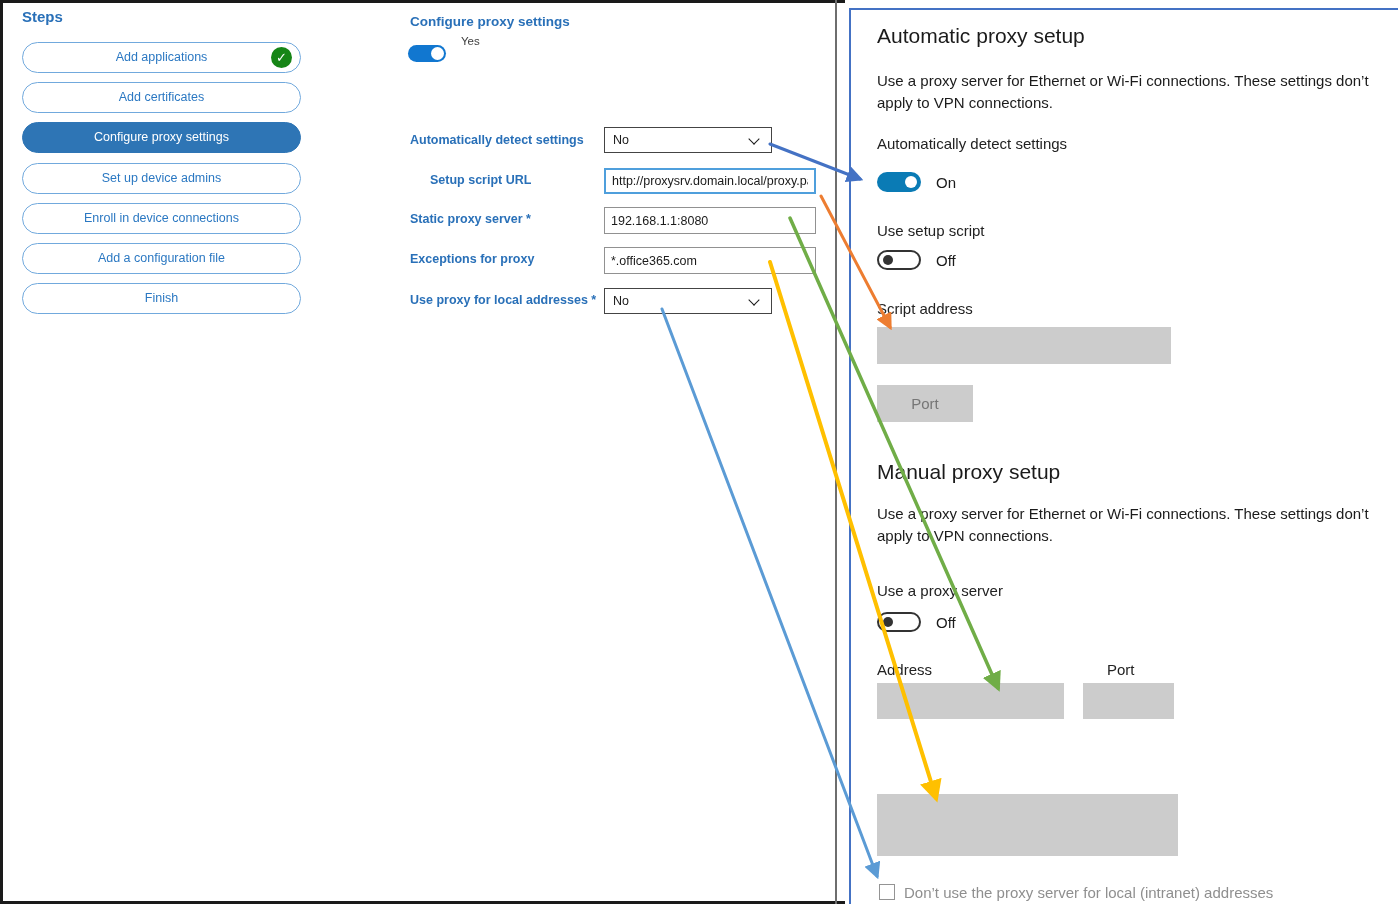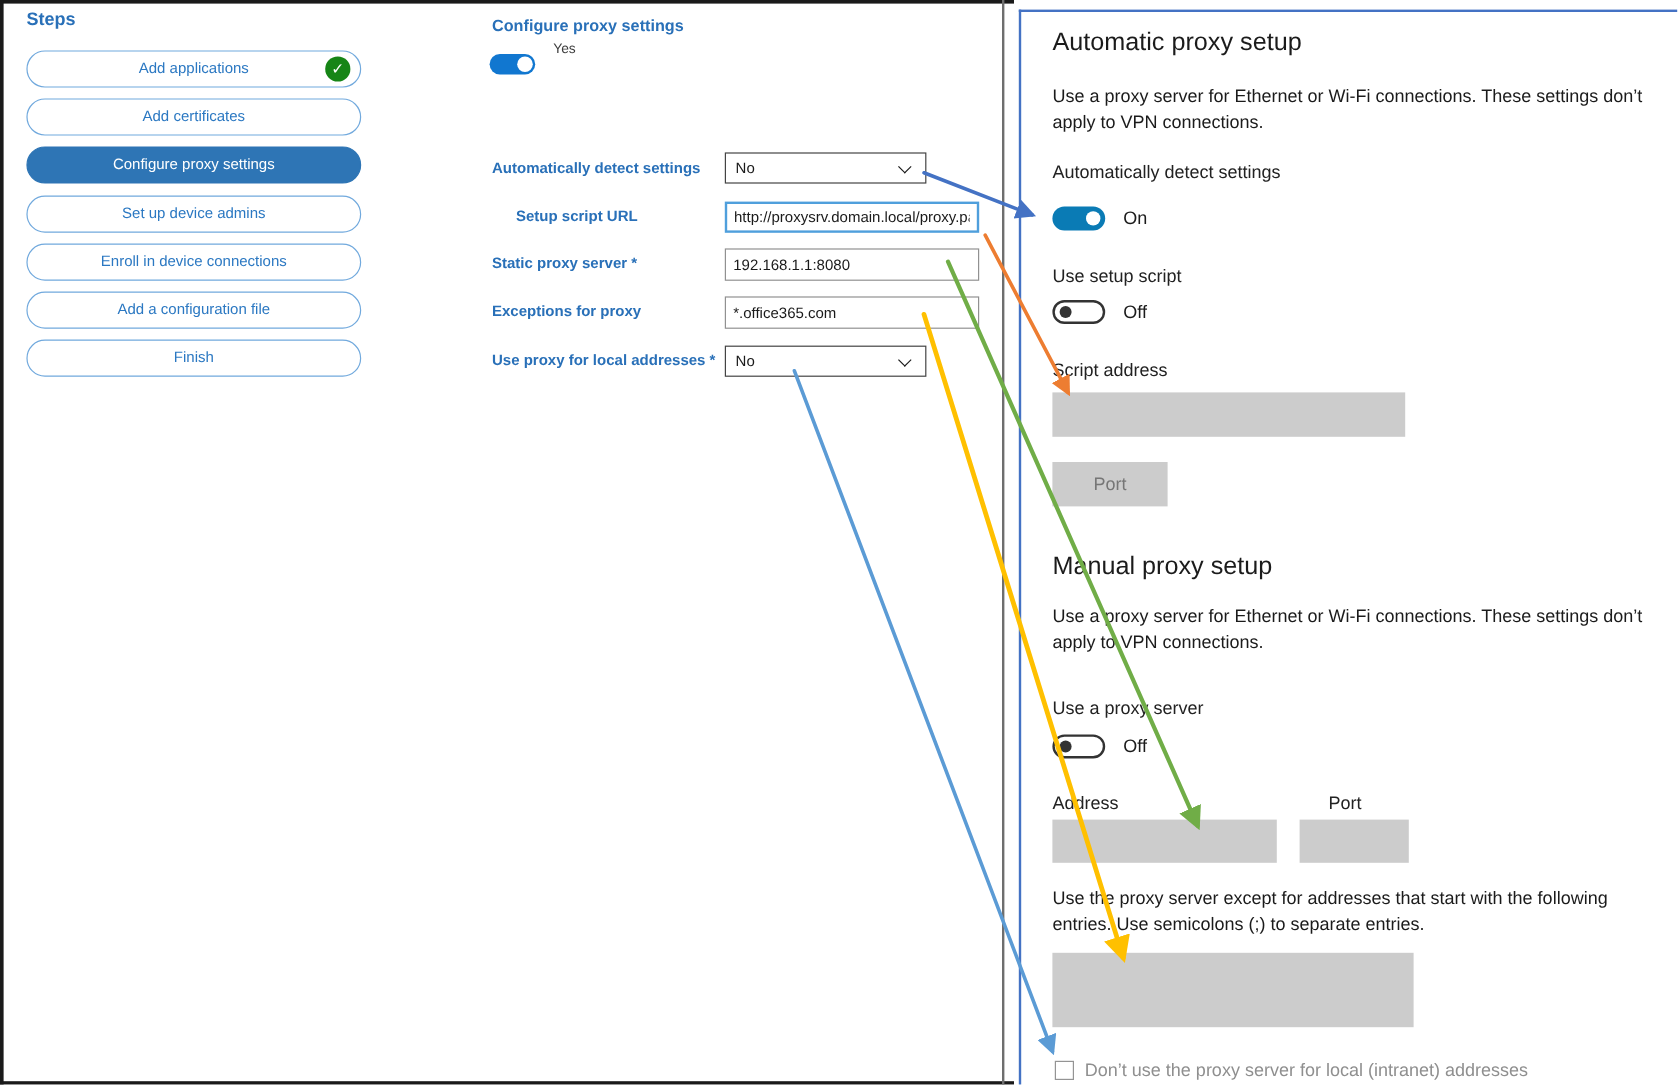--- a/index.html
+++ b/index.html
@@ -151,21 +151,20 @@
   <div class="wtoggle off" style="left:877px;top:612px;">
     <span class="knob"></span>
   </div>
   <div class="wstate" style="left:936px;top:614px;">Off</div>
 
   <div class="w-label" style="top:661px;">Address</div>
   <div class="w-label" style="left:1107px;top:661px;">Port</div>
   <div class="gbox" style="left:877px;top:683px;width:187px;height:36px;"></div>
   <div class="gbox" style="left:1083px;top:683px;width:91px;height:36px;"></div>
 
-  <div class="w-p" style="top:738px;width:478px;">Use the proxy server except for addresses that start with the following entries. Use semicolons (;) to separate entries.</div>
   <div class="gbox" style="left:877px;top:794px;width:301px;height:62px;"></div>
 
   <span class="wcheckbox"></span>
   <span class="wchecklabel">Don’t use the proxy server for local (intranet) addresses</span>
 
   <svg id="arrows" xmlns="http://www.w3.org/2000/svg">
     <defs>
         <marker id="ah0" markerWidth="5.6" markerHeight="5.6" refX="4.4" refY="2.8" orient="auto">
           <path d="M0,0 L5.6,2.8 L0,5.6 Z" fill="#4472C4"></path>
         </marker>

